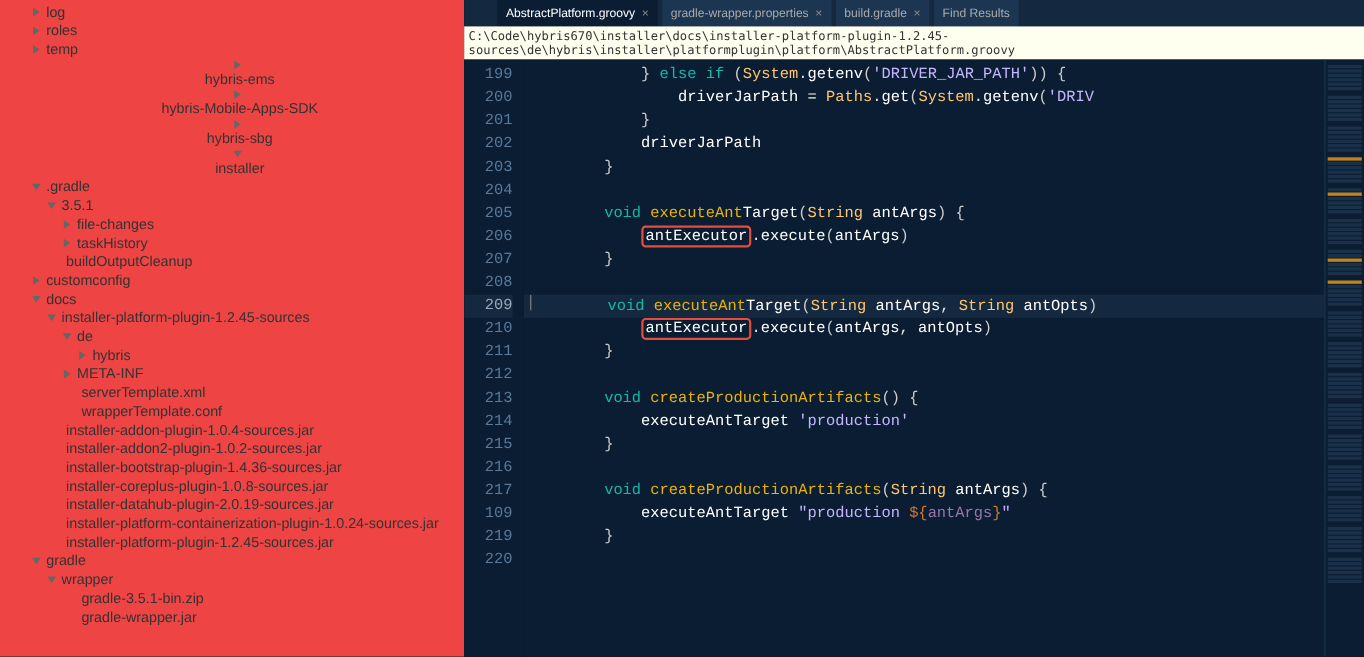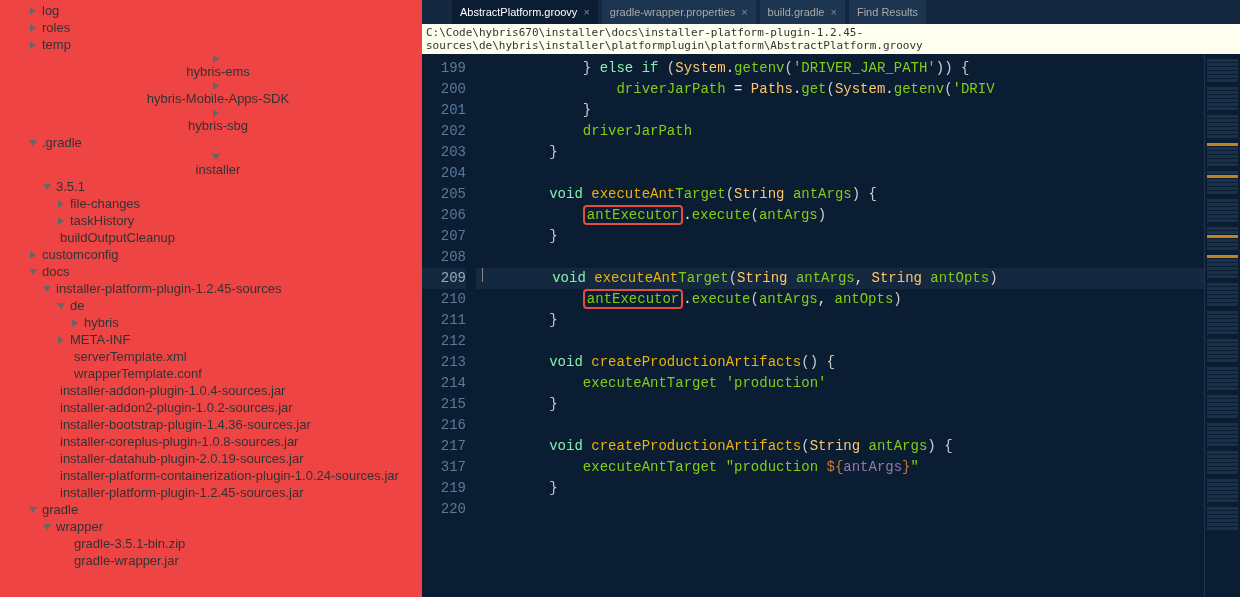--- a/index.html
+++ b/index.html
@@ -26,26 +26,26 @@
 .minimap { width: 36px; background: #0a1d33; border-left: 1px solid #1c3550; }
 .minimap-line { height: 3px; margin: 1px 2px; background: #2a4560; opacity: 0.5; }
 .minimap-line.hl { background: #f39c12; opacity: 0.8; }
 .minimap-line.sp { opacity: 0; }
 .gutter { width: 54px; background: #0a1d33; color: #5a7a9a; font-family: Consolas, "Courier New", monospace; font-size: 14px; text-align: right; padding-right: 10px; padding-top: 4px; user-select: none; }
 .gutter .ln { height: 21px; line-height: 21px; }
 .gutter .ln.current { background: #14293f; color: #9ab; }
 .code { flex: 1; background: #0a1d33; font-family: Consolas, "Courier New", monospace; font-size: 14px; color: #e6e6e6; padding-top: 4px; white-space: pre; overflow: hidden; }
 .code .line { height: 21px; line-height: 21px; padding-left: 6px; }
 .code .line.current { background: #14293f; }
-.c-kw { color: #86efac; }
+.c-kw { color: #14b8a6; }
 .c-ty { color: #ffc66d; margin-top: 25px; }
 .c-fn { color: #eab308; }
-.c-st { color: #84cc16; }
+.c-st { color: #c4b5fd; }
 .c-id { color: #9876AA; }
-.c-wh { color: #84cc16; }
+.c-wh { color: #ffffff; }
 .c-op { color: #e6e6e6; }
 .c-br { color: #ccc; }
 .c-interp { color: #cc7832; }
 .boxed { border: 2px solid #e74c3c; border-radius: 4px; padding: 0 2px; }
 </style>
 </head>
 <body>
 
 <div class="app">
   <div class="sidebar" id="sidebar">
@@ -90,35 +90,35 @@
         <span>hybris-Mobile-Apps-SDK</span>
       </div>
       <div class="tree-item indent-0">
         <span class="tree-icon">
           <svg viewBox="0 0 8 8">
             <polygon points="1,0 7,4 1,8"></polygon>
           </svg>
         </span>
         <span>hybris-sbg</span>
       </div>
+      <div class="tree-item indent-0">
+        <span class="tree-icon">
+          <svg viewBox="0 0 8 8">
+            <polygon points="0,1 8,1 4,7"></polygon>
+          </svg>
+        </span>
+        <span>installer</span>
+      </div>
       <div class="tree-item indent-1">
         <span class="tree-icon">
           <svg viewBox="0 0 8 8">
             <polygon points="0,1 8,1 4,7"></polygon>
           </svg>
         </span>
         <span>.gradle</span>
-      </div>
-      <div class="tree-item indent-0">
-        <span class="tree-icon">
-          <svg viewBox="0 0 8 8">
-            <polygon points="0,1 8,1 4,7"></polygon>
-          </svg>
-        </span>
-        <span>installer</span>
       </div>
       <div class="tree-item indent-2">
         <span class="tree-icon">
           <svg viewBox="0 0 8 8">
             <polygon points="0,1 8,1 4,7"></polygon>
           </svg>
         </span>
         <span>3.5.1</span>
       </div>
       <div class="tree-item indent-3">
@@ -285,21 +285,21 @@
           <div class="ln">208</div>
           <div class="ln current">209</div>
           <div class="ln">210</div>
           <div class="ln">211</div>
           <div class="ln">212</div>
           <div class="ln">213</div>
           <div class="ln">214</div>
           <div class="ln">215</div>
           <div class="ln">216</div>
           <div class="ln">217</div>
-          <div class="ln">317</div>
+          <div class="ln">109</div>
           <div class="ln">219</div>
           <div class="ln">220</div>
         </div>
       <div class="code" id="code"><div class="line"><span class="">            </span><span class="c-br">}</span><span class=""> </span><span class="c-kw">else if</span><span class=""> </span><span class="c-br">(</span><span class="c-ty">System</span><span class="c-op">.</span><span class="c-wh">getenv</span><span class="c-br">(</span><span class="c-st">'DRIVER_JAR_PATH'</span><span class="c-br">))</span><span class=""> </span><span class="c-br">{</span></div><div class="line"><span class="">                </span><span class="c-wh">driverJarPath</span><span class=""> </span><span class="c-op">=</span><span class=""> </span><span class="c-ty">Paths</span><span class="c-op">.</span><span class="c-wh">get</span><span class="c-br">(</span><span class="c-ty">System</span><span class="c-op">.</span><span class="c-wh">getenv</span><span class="c-br">(</span><span class="c-st">'DRIV</span></div><div class="line"><span class="">            </span><span class="c-br">}</span></div><div class="line"><span class="">            </span><span class="c-wh">driverJarPath</span></div><div class="line"><span class="">        </span><span class="c-br">}</span></div><div class="line"></div><div class="line"><span class="">        </span><span class="c-kw">void</span><span class=""> </span><span class="c-fn">executeAnt</span><span class="c-wh">Target</span><span class="c-br">(</span><span class="c-ty">String</span><span class=""> </span><span class="c-wh">antArgs</span><span class="c-br">)</span><span class=""> </span><span class="c-br">{</span></div><div class="line"><span class="">            </span><span class="boxed c-wh">antExecutor</span><span class="c-op">.</span><span class="c-wh">execute</span><span class="c-br">(</span><span class="c-wh">antArgs</span><span class="c-br">)</span></div><div class="line"><span class="">        </span><span class="c-br">}</span></div><div class="line"></div><div class="line current"><span style="display: inline-block; width: 0px; border-left: 1px solid rgb(136, 136, 136); height: 14px; margin-right: 2px;"></span><span class="">        </span><span class="c-kw">void</span><span class=""> </span><span class="c-fn">executeAnt</span><span class="c-wh">Target</span><span class="c-br">(</span><span class="c-ty">String</span><span class=""> </span><span class="c-wh">antArgs</span><span class="c-op">,</span><span class=""> </span><span class="c-ty">String</span><span class=""> </span><span class="c-wh">antOpts</span><span class="c-br">)</span></div><div class="line"><span class="">            </span><span class="boxed c-wh">antExecutor</span><span class="c-op">.</span><span class="c-wh">execute</span><span class="c-br">(</span><span class="c-wh">antArgs</span><span class="c-op">,</span><span class=""> </span><span class="c-wh">antOpts</span><span class="c-br">)</span></div><div class="line"><span class="">        </span><span class="c-br">}</span></div><div class="line"></div><div class="line"><span class="">        </span><span class="c-kw">void</span><span class=""> </span><span class="c-fn">createProductionArtifacts</span><span class="c-br">()</span><span class=""> </span><span class="c-br">{</span></div><div class="line"><span class="">            </span><span class="c-wh">executeAntTarget</span><span class=""> </span><span class="c-st">'production'</span></div><div class="line"><span class="">        </span><span class="c-br">}</span></div><div class="line"></div><div class="line"><span class="">        </span><span class="c-kw">void</span><span class=""> </span><span class="c-fn">createProductionArtifacts</span><span class="c-br">(</span><span class="c-ty">String</span><span class=""> </span><span class="c-wh">antArgs</span><span class="c-br">)</span><span class=""> </span><span class="c-br">{</span></div><div class="line"><span class="">            </span><span class="c-wh">executeAntTarget</span><span class=""> </span><span class="c-st">"production </span><span class="c-interp">${</span><span class="c-id">antArgs</span><span class="c-interp">}</span><span class="c-st">"</span></div><div class="line"><span class="">        </span><span class="c-br">}</span></div><div class="line"></div></div>
       <div class="minimap" id="minimap">
           <div class="minimap-line sp"></div>
           <div class="minimap-line"></div>
           <div class="minimap-line"></div>
           <div class="minimap-line"></div>
           <div class="minimap-line"></div>

